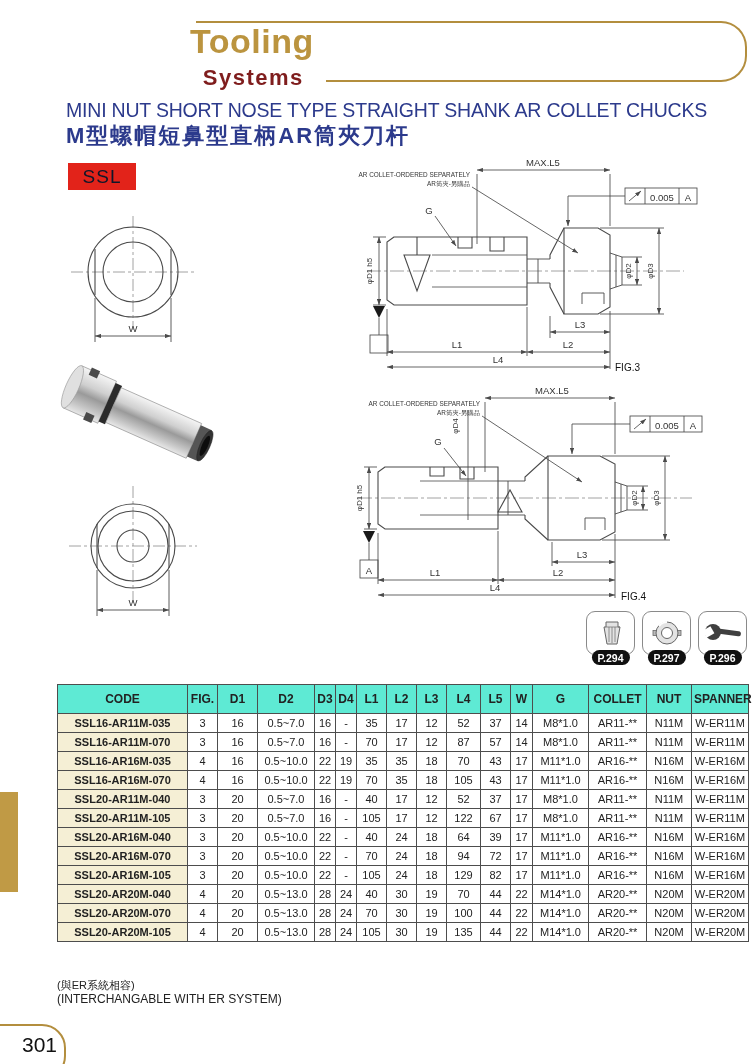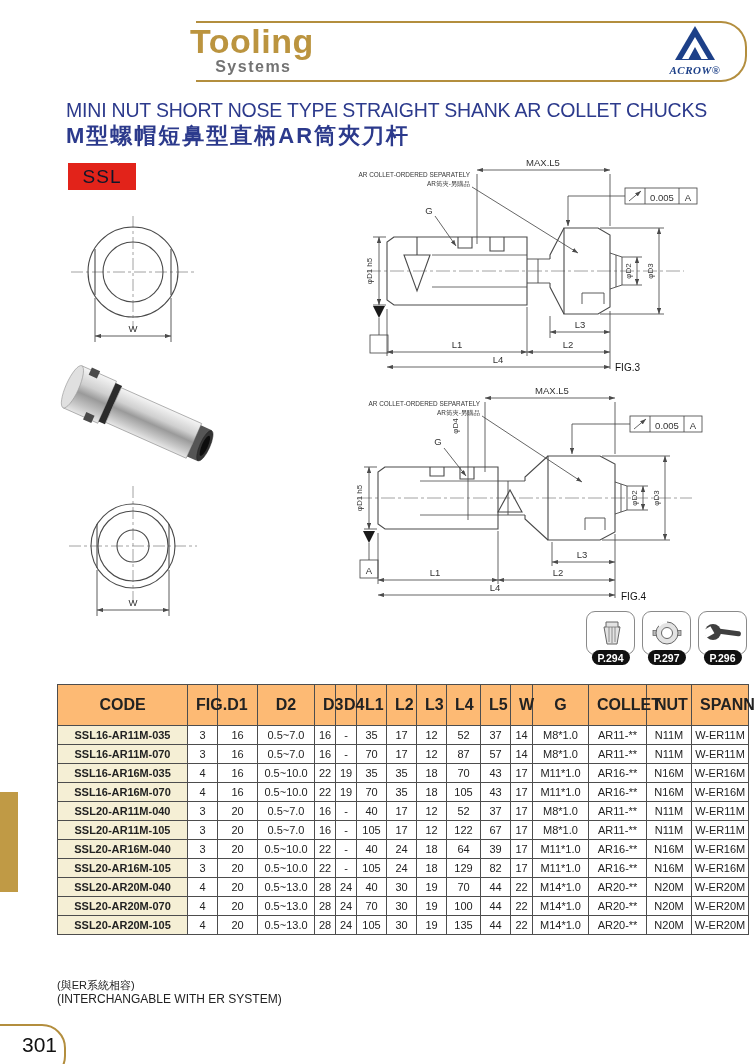--- a/index.html
+++ b/index.html
@@ -4,21 +4,21 @@
 <style>
   html,body{margin:0;padding:0;background:#fff;}
   #page{position:relative;width:755px;height:1064px;background:#fff;overflow:hidden;
         font-family:"Liberation Sans",sans-serif;color:#1a1a1a;}
 
   
   .header-frame{position:absolute;left:196px;top:21px;width:549px;height:57px;
     border:2.5px solid #b38e3e;border-left:none;border-radius:0 26px 26px 0;}
   .brand{position:absolute;left:186px;top:24px;background:#fff;padding:0 12px 2px 4px;line-height:1;text-align:center;}
   .brand-top{font-weight:bold;font-size:34px;color:#bb943f;letter-spacing:0.5px;}
-  .brand-bottom{font-weight:bold;font-size:16px;color:#737373;letter-spacing:1.5px;margin-top:1px;padding-left:3px;}
+  .brand-bottom{font-weight:bold;font-size:22px;color:#7f1d1d;letter-spacing:1.5px;margin-top:9px;padding-left:3px;}
   .cnc-title{position:absolute;left:352px;top:30px;font-weight:bold;font-size:32px;color:#141414;letter-spacing:8px;white-space:nowrap;}
   .acrow{position:absolute;left:662px;top:26px;width:66px;text-align:center;}
   .acrow-text{font-family:"Liberation Serif",serif;font-style:italic;font-weight:bold;
     font-size:11px;color:#1d4088;margin-top:0px;letter-spacing:0.5px;}
 
   
   .title-en{position:absolute;left:66px;top:99px;font-weight:normal;font-size:19.5px;color:#2c3a8c;
     letter-spacing:-0.2px;white-space:nowrap;}
   .title-cjk{position:absolute;left:66px;top:121px;font-weight:bold;font-size:22px;color:#2c3a8c;letter-spacing:2px;}
   .ssl-badge{position:absolute;left:68px;top:163px;width:68px;height:27px;background:#e2231a;color:#0f172a;
@@ -33,22 +33,22 @@
   
   .ref-icons{position:absolute;left:586px;top:611px;display:flex;gap:7px;}
   .icon-card{width:49px;height:58px;position:relative;}
   .icon-box{box-sizing:border-box;width:49px;height:44px;border:1.6px solid #8a8a8a;border-radius:9px;
     background:#fff;display:flex;align-items:center;justify-content:center;}
   .icon-badge{position:absolute;left:50%;transform:translateX(-50%);top:39px;background:#101010;color:#fff;
     border-radius:8px;padding:1.5px 6px;font-weight:bold;font-size:10.5px;white-space:nowrap;}
 
   
   .spec-table{position:absolute;left:57px;top:684px;border-collapse:collapse;table-layout:fixed;width:691px;}
-  .spec-table th{background:#fdba74;border:1px solid #4d4d4d;font-weight:bold;font-size:16px;
-    height:24px;padding:8px;color:#222;}
+  .spec-table th{background:#5eead4;border:1px solid #4d4d4d;font-weight:bold;font-size:12px;
+    height:24px;padding:2px;color:#222;}
   .spec-table td{border:1px solid #4d4d4d;text-align:center;font-size:11px;height:18px;padding:0;color:#222;
     white-space:nowrap;overflow:hidden;}
   .spec-table td.code{background:#f5efd5;font-weight:bold;}
 
   .note-cjk{position:absolute;left:57px;top:978px;font-size:11px;color:#222;}
   .note-en{position:absolute;left:57px;top:992px;font-size:12px;color:#222;}
 
   .left-tab{position:absolute;left:0;top:792px;width:18px;height:100px;background:#c09a45;}
   .page-tab{position:absolute;left:-18px;top:1024px;width:84px;height:56px;
     border:2.5px solid #b38e3e;border-radius:0 24px 24px 0;background:#fff;
@@ -56,28 +56,20 @@
 </style>
 </head>
 <body>
 
 <div id="page">
 
   <div class="header-frame"></div>
   <div class="brand">
     <div class="brand-top">Tooling</div>
     <div class="brand-bottom">Systems</div>
-  </div>
-  <div class="acrow">
-    <svg width="40" height="34" viewBox="0 0 40 34" style="position:static">
-      <path d="M20,0 L40,34 L0,34 Z" fill="#1d4088"></path>
-      <path d="M20,11 L33,33 L26.5,33 L20,21 L13.5,33 L7,33 Z" fill="#fff"></path>
-      <path d="M20,23 L26,33 L14,33 Z" fill="#1d4088"></path>
-    </svg>
-    <div class="acrow-text">ACROW®</div>
   </div>
 
   <div class="title-en">MINI NUT SHORT NOSE TYPE STRAIGHT SHANK AR COLLET CHUCKS</div>
   <div class="title-cjk">M型螺帽短鼻型直柄AR筒夾刀杆</div>
   <div class="ssl-badge">SSL</div>
 
   <svg style="left:45px;top:208px" width="175" height="152" viewBox="0 0 175 152">
     <defs>
         <marker id="arw1" markerWidth="7" markerHeight="5" refX="7" refY="2.5" orient="auto-start-reverse">
       <path d="M0,0 L7,2.5 L0,5 Z" fill="#4a4a4a"></path>
@@ -457,20 +449,38 @@
           <td>18</td>
           <td>64</td>
           <td>39</td>
           <td>17</td>
           <td>M11*1.0</td>
           <td>AR16-**</td>
           <td>N16M</td>
           <td>W-ER16M</td>
         </tr>
         <tr>
+          <td class="code">SSL20-AR16M-070</td>
+          <td>3</td>
+          <td>20</td>
+          <td>0.5~10.0</td>
+          <td>22</td>
+          <td>-</td>
+          <td>70</td>
+          <td>24</td>
+          <td>18</td>
+          <td>94</td>
+          <td>72</td>
+          <td>17</td>
+          <td>M11*1.0</td>
+          <td>AR16-**</td>
+          <td>N16M</td>
+          <td>W-ER16M</td>
+        </tr>
+        <tr>
           <td class="code">SSL20-AR16M-105</td>
           <td>3</td>
           <td>20</td>
           <td>0.5~10.0</td>
           <td>22</td>
           <td>-</td>
           <td>105</td>
           <td>24</td>
           <td>18</td>
           <td>129</td>

